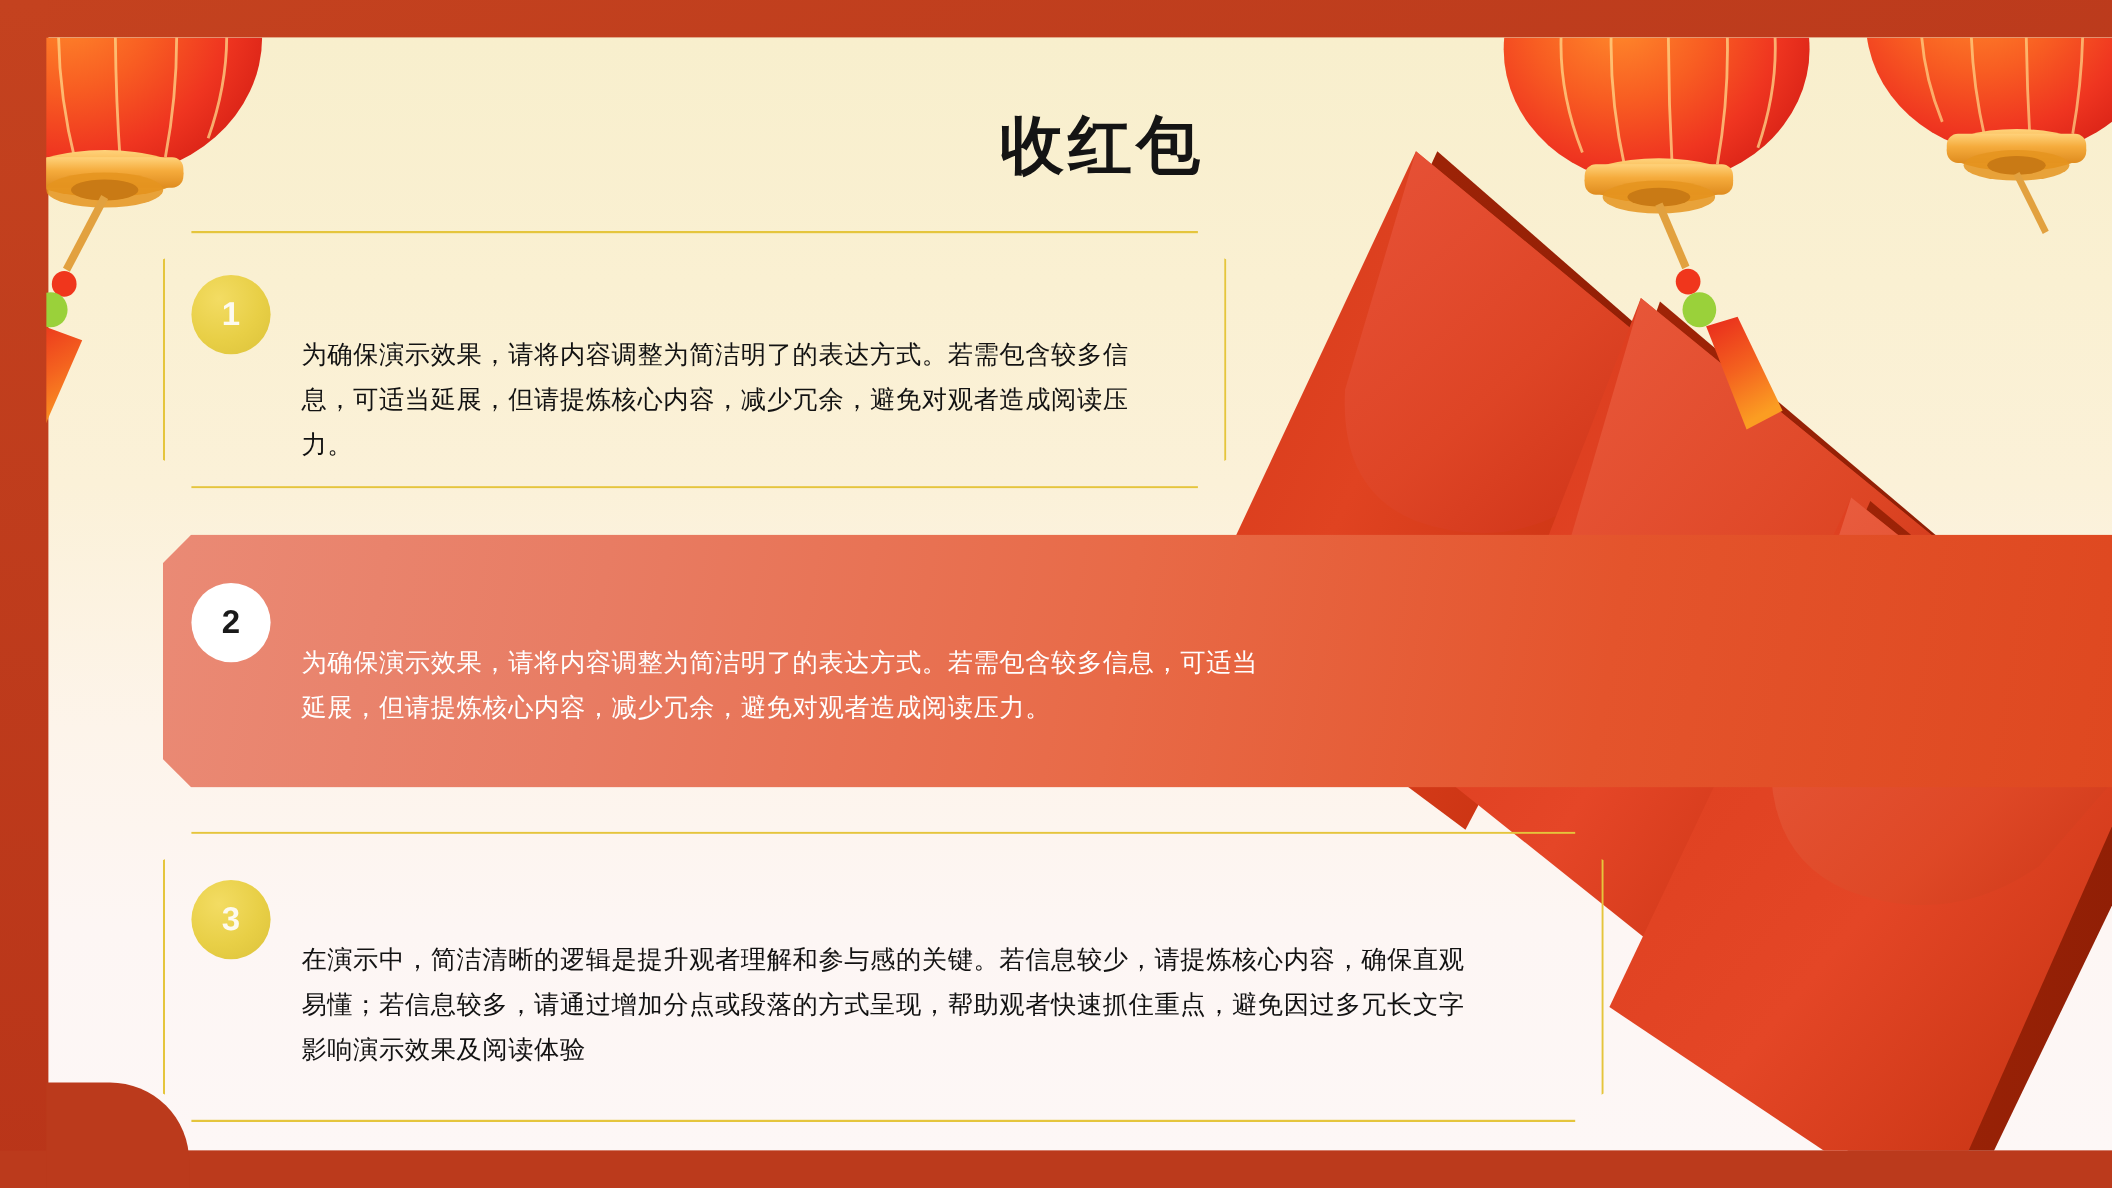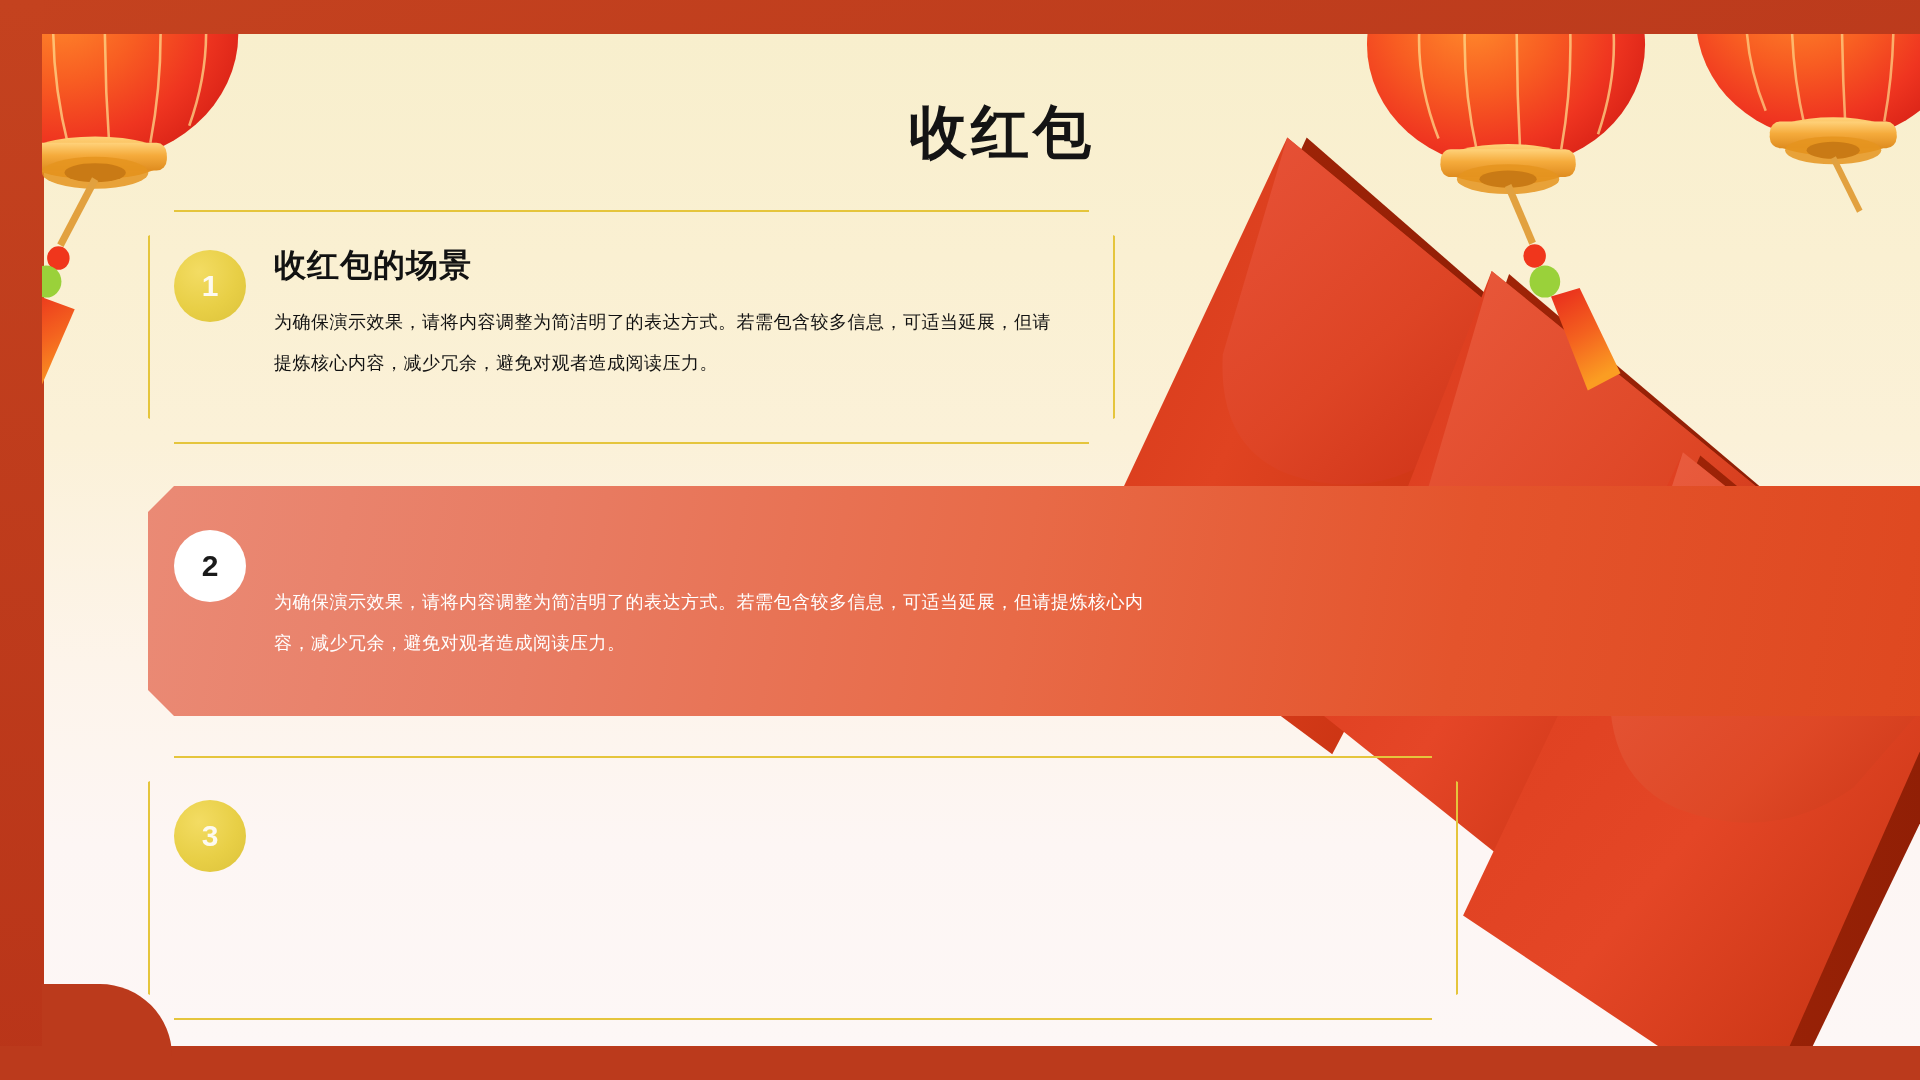--- a/index.html
+++ b/index.html
@@ -91,21 +91,21 @@
 
   #badge1{left:132px;top:216px;width:72px;height:72px;}
   #badge2{left:132px;top:496px;width:72px;height:72px;}
   #badge3{left:132px;top:766px;width:72px;height:72px;}
 
   
   .s-head{
     position:absolute;font-size:32px;font-weight:bold;letter-spacing:1px;z-index:26;
   }
   .s-body{
-    position:absolute;font-size:18px;line-height:41px;z-index:26;letter-spacing:0.5px;
+    position:absolute;font-size:23px;line-height:41px;z-index:26;letter-spacing:0.5px;
   }
   .dark{color:#121212;}
   .lite{color:#ffffff;}
 
   #head1{left:232px;top:210px;}
   #body1{left:232px;top:268px;width:790px;}
 
   #head2{left:232px;top:490px;}
   #body2{left:232px;top:548px;width:880px;}
 
@@ -177,31 +177,31 @@
         <path d="M1622 395 L1880 600 L1892 630 L1700 1012 L1420 830 Z" fill="url(#edgeDark)"></path>
         <path d="M1605 392 L1872 596 L1680 1012 L1390 826 Z" fill="url(#envC)"></path>
         <path d="M1605 392 L1872 596 L1772 706 Q1692 760 1600 726 Q1528 696 1534 604 Z" fill="url(#envCflap)" opacity="0.93"></path>
       </g>
     </svg>
 
     <div id="title">收红包</div>
 
     <div class="section gold-box" id="sec1"></div>
     <div class="badge badge-gold" id="badge1">1</div>
-    <div class="s-head dark" id="head1">收红包的场景</div>
     <div class="s-body dark" id="body1">为确保演示效果，请将内容调整为简洁明了的表达方式。若需包含较多信息，可适当延展，但请提炼核心内容，减少冗余，避免对观者造成阅读压力。</div>
 
     <div class="section" id="sec2">
       <div class="band"></div>
     </div>
     <div class="badge badge-white" id="badge2">2</div>
     <div class="s-body lite" id="body2">为确保演示效果，请将内容调整为简洁明了的表达方式。若需包含较多信息，可适当延展，但请提炼核心内容，减少冗余，避免对观者造成阅读压力。</div>
 
     <div class="section gold-box" id="sec3"></div>
     <div class="badge badge-gold" id="badge3">3</div>
+    <div class="s-body dark" id="body3">在演示中，简洁清晰的逻辑是提升观者理解和参与感的关键。若信息较少，请提炼核心内容，确保直观易懂；若信息较多，请通过增加分点或段落的方式呈现，帮助观者快速抓住重点，避免因过多冗长文字影响演示效果及阅读体验</div>
 
     <svg id="art" viewBox="0 0 1878 1012" preserveAspectRatio="none">
       <defs>
         <radialGradient id="lanBody" cx="0.38" cy="0.40" r="0.72">
           <stop offset="0%" stop-color="#ff8a2b"></stop>
           <stop offset="40%" stop-color="#f85d22"></stop>
           <stop offset="72%" stop-color="#ef3520"></stop>
           <stop offset="100%" stop-color="#d51f15"></stop>
         </radialGradient>
         <linearGradient id="capG" x1="0" y1="0" x2="0" y2="1">

